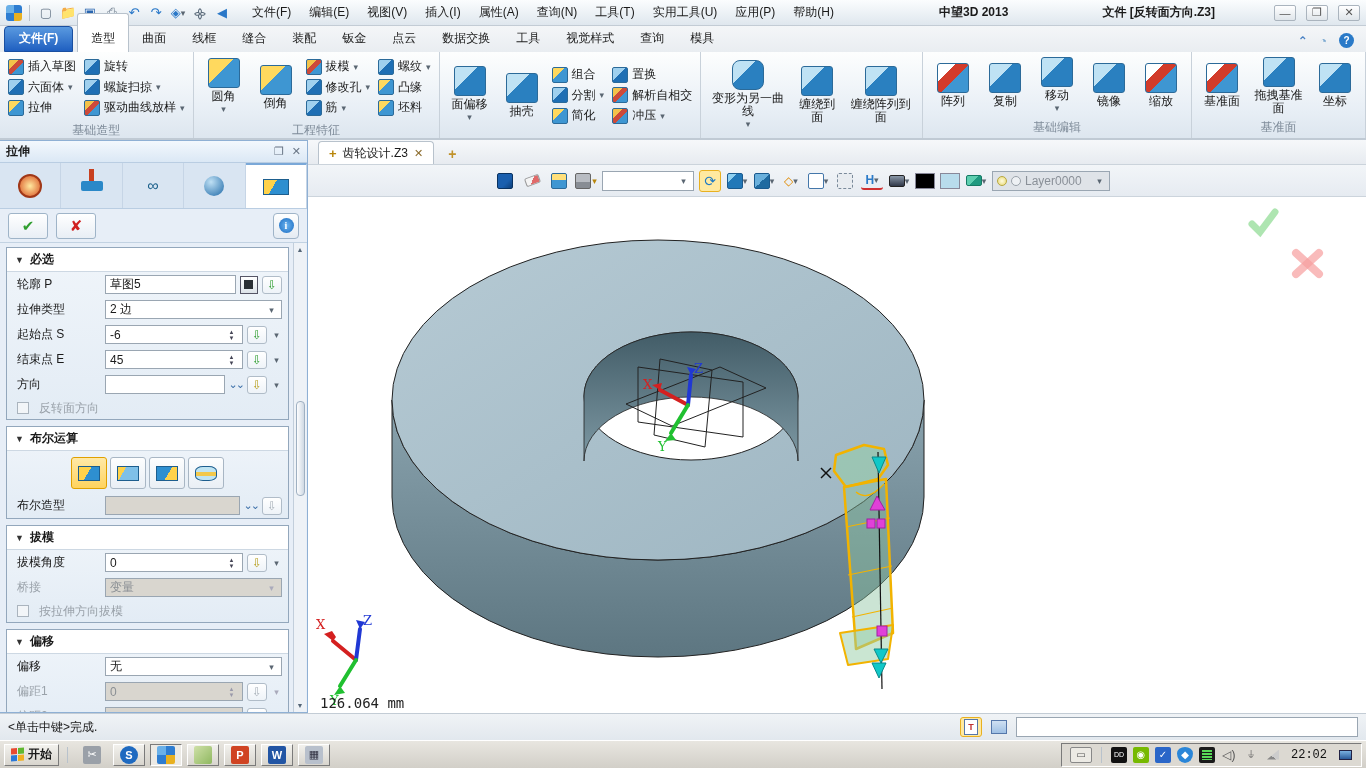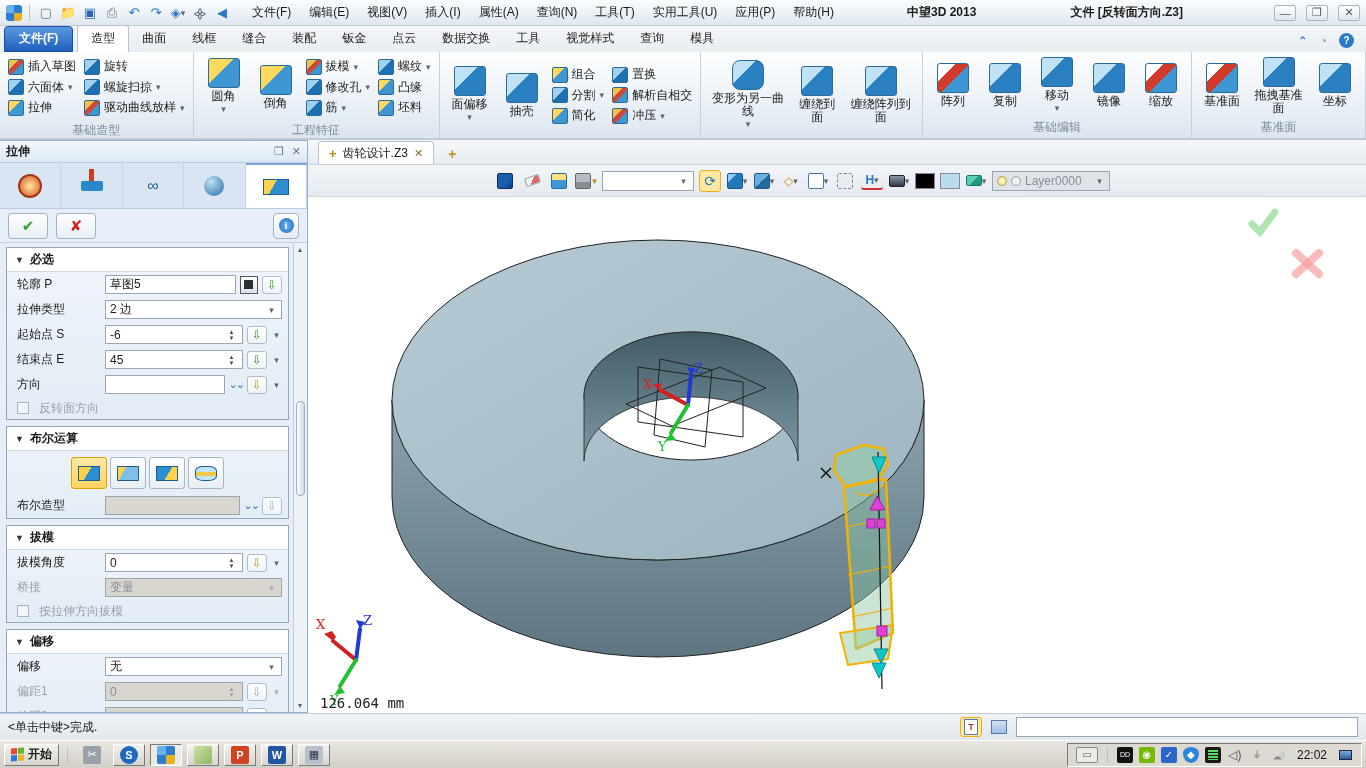--- a/index.html
+++ b/index.html
@@ -6,29 +6,29 @@
   html,body { width:1366px; height:768px; overflow:hidden; font-family:"Liberation Sans","DejaVu Sans",sans-serif; font-size:12px; color:#1a1a1a; }
   .abs { position:absolute; }
   #stage { position:relative; width:1366px; height:768px; background:#fff; }
 
   
   #titlebar { left:0; top:0; width:1366px; height:26px; background:linear-gradient(#fbfdfe,#dfe7ee); border-bottom:1px solid #c3ccd5; display:flex; align-items:center; padding:0 6px; gap:4px; }
   .tb-ic { width:18px; height:18px; display:flex; align-items:center; justify-content:center; font-size:13px; }
   .applogo { width:16px; height:16px; background:conic-gradient(#2e7dd1 0 25%,#e8b020 0 50%,#2e7dd1 0 75%,#6ab0e8 0); border-radius:3px; }
   .vsep { width:1px; height:16px; background:#b8c2cc; margin:0 3px; }
   .menu-item { padding:2px 9px; cursor:default; }
-  #tb-center { margin-left:60px; font-weight:bold; }
+  #tb-center { margin-left:92px; font-weight:bold; }
   #tb-doc { margin-left:90px; font-weight:bold; }
   #tb-win { margin-left:auto; display:flex; gap:10px; color:#555; font-size:11px; }
   .winbtn { width:22px; height:16px; display:flex; align-items:center; justify-content:center; border:1px solid #aab4be; background:linear-gradient(#fff,#dfe5ea); border-radius:2px; }
 
   
   #tabrow { left:0; top:26px; width:1366px; height:26px; background:linear-gradient(#f4f6f8,#e9edf1); display:flex; align-items:flex-end; }
   #filetab { margin:2px 4px 0 4px; padding:3px 14px 4px; background:linear-gradient(#5a9ae0,#1f5fc0); color:#fff; border-radius:4px 4px 0 0; border:1px solid #1a4fa0; font-weight:bold; }
-  .rtab { padding:4px 13px 5px; color:#222; }
+  .rtab { padding:16px 13px 5px; color:#222; }
   .rtab.active { background:#fff; border:1px solid #b8c2cc; border-bottom:none; border-radius:3px 3px 0 0; }
   #tabrow-right { margin-left:auto; display:flex; align-items:center; gap:12px; padding:0 12px 4px; color:#4a82c4; font-weight:bold; }
 
   
   #ribbon { left:0; top:52px; width:1366px; height:88px; background:linear-gradient(#fdfefe,#e7eef5 70%,#dde6ef); border-bottom:2px solid #c0cad4; display:flex; }
   .rgroup { display:flex; flex-direction:column; border-right:1px solid #c8d1da; }
   .rg-body { flex:1; display:flex; align-items:center; padding:3px 8px; gap:8px; }
   .rg-label { text-align:center; font-size:12px; color:#7e8b99; padding-bottom:2px; }
   .sstack { display:flex; flex-direction:column; justify-content:space-between; height:64px; padding:2px 0; }
   .sitem { display:flex; align-items:center; gap:4px; height:19px; white-space:nowrap; }
@@ -113,21 +113,21 @@
 
   
   #taskbar { left:0; top:740px; width:1366px; height:28px; background:linear-gradient(#e8e6e0,#d2cfc8); border-top:1px solid #fff; display:flex; align-items:center; padding:0 4px; gap:5px; }
   .tbtn { height:22px; border:1px solid; border-color:#fff #7a7a7a #7a7a7a #fff; background:linear-gradient(#f2f1ed,#d8d5ce); display:flex; align-items:center; justify-content:center; padding:0 6px; gap:4px; }
   .tbtn.pressed { border-color:#7a7a7a #fff #fff #7a7a7a; background:#eceae5; }
   .winflag { width:13px; height:13px; display:grid; grid-template-columns:6px 6px; grid-template-rows:6px 6px; gap:1px; transform:skewY(-4deg); }
   .winflag i { display:block; }
   .ql { width:18px; height:18px; border-radius:2px; display:flex; align-items:center; justify-content:center; color:#fff; font-weight:bold; font-size:11px; }
   #tray { margin-left:auto; display:flex; align-items:center; gap:6px; height:24px; border:1px solid; border-color:#7a7a7a #fff #fff #7a7a7a; padding:0 8px; background:#dcd9d2; }
   .tic { width:16px; height:16px; border-radius:2px; display:flex; align-items:center; justify-content:center; font-size:10px; color:#fff; }
-  #clock { font-size:12px; color:#111; padding:0 4px; font-family:Liberation Sans, sans-serif; }
+  #clock { font-size:12px; color:#111; padding:0 4px; font-family:Liberation Mono, monospace; }
   #watermark { left:1168px; top:768px; color:rgba(255,140,70,0.45); font-weight:bold; font-size:15px; letter-spacing:1px; pointer-events:none; z-index:50; }
 </style>
 </head>
 <body>
 
 <div id="stage">
 
   <div id="titlebar" class="abs">
     <span class="applogo"></span>
     <span class="vsep"></span>

